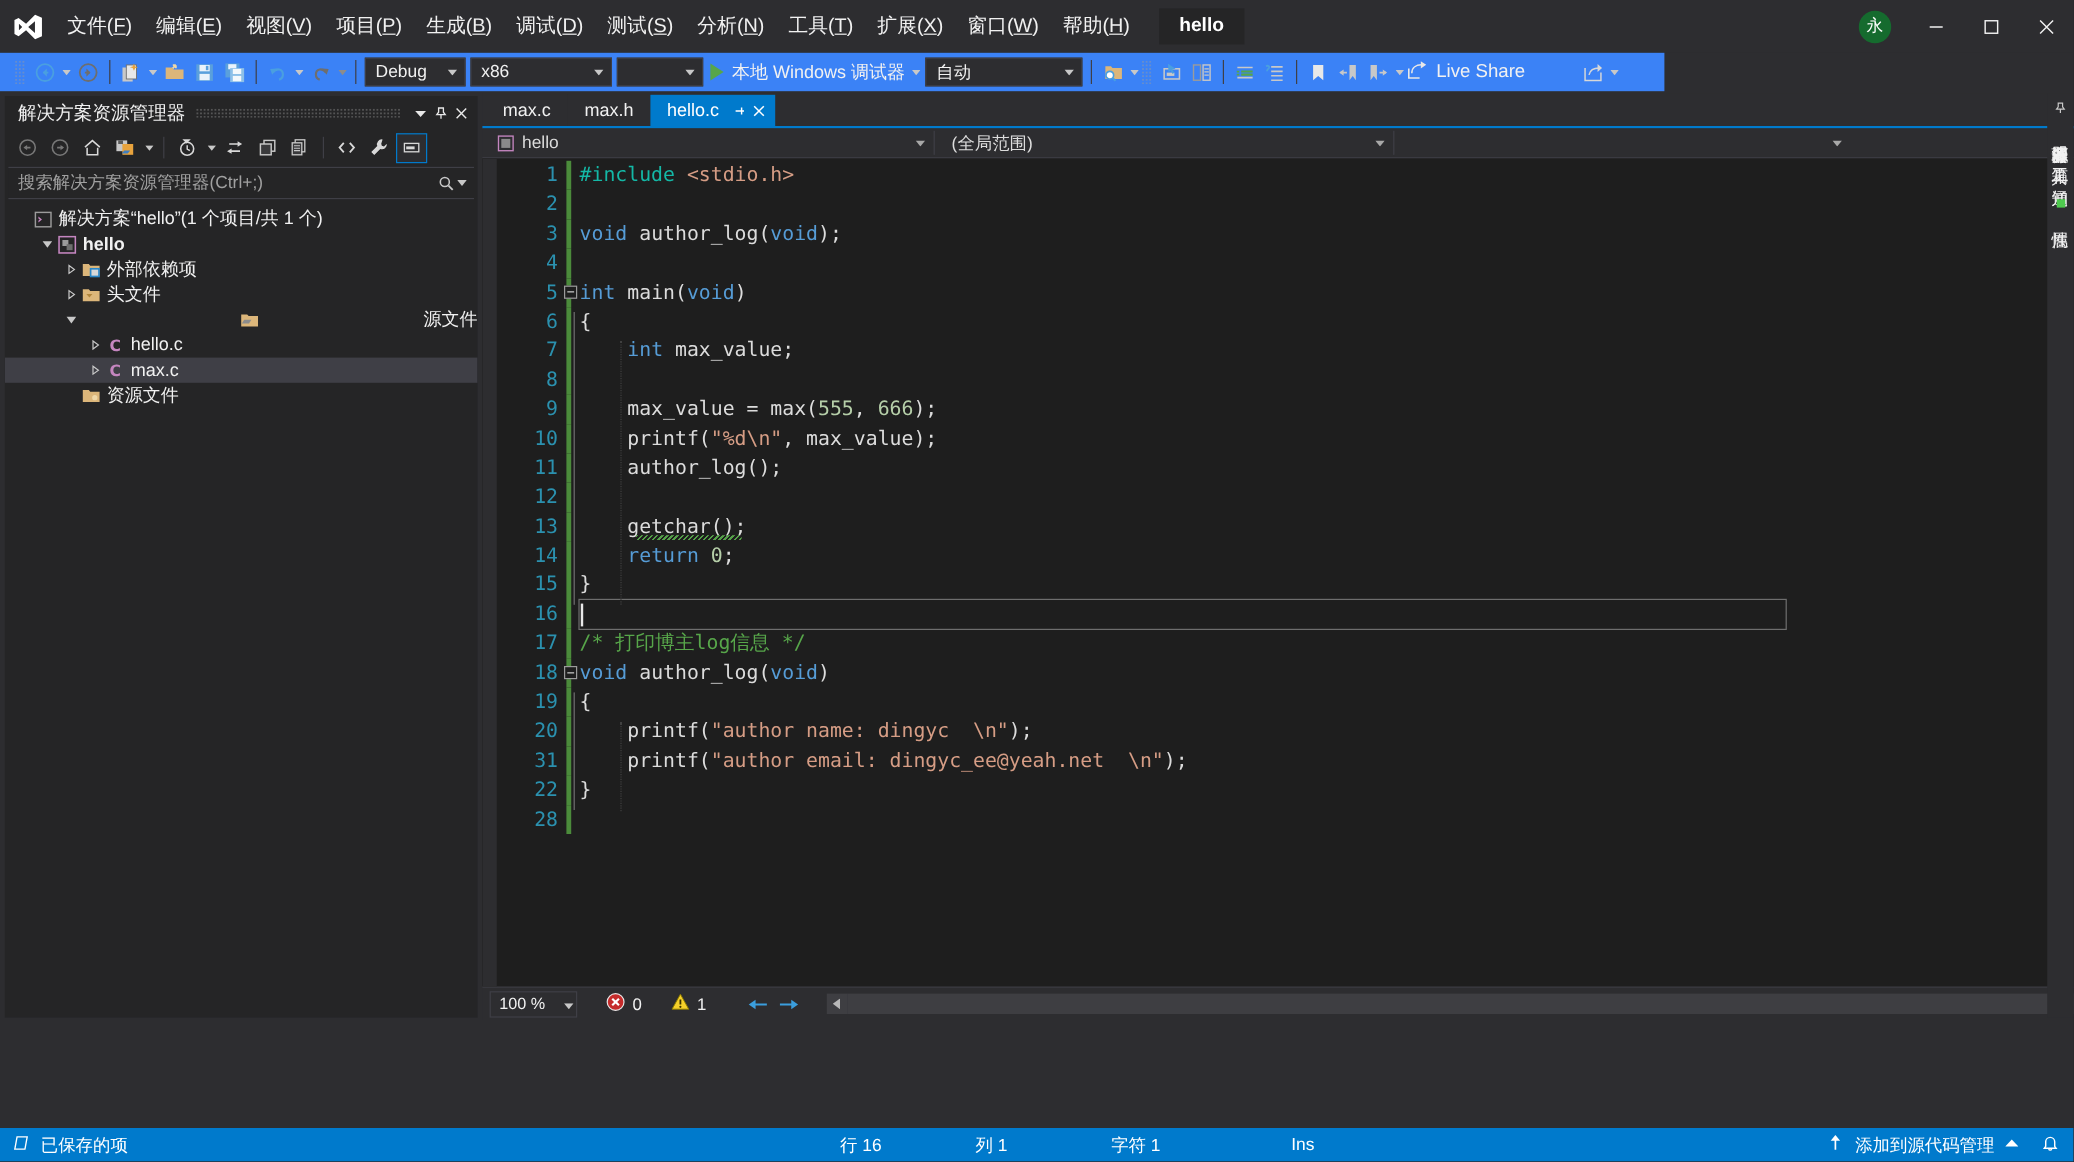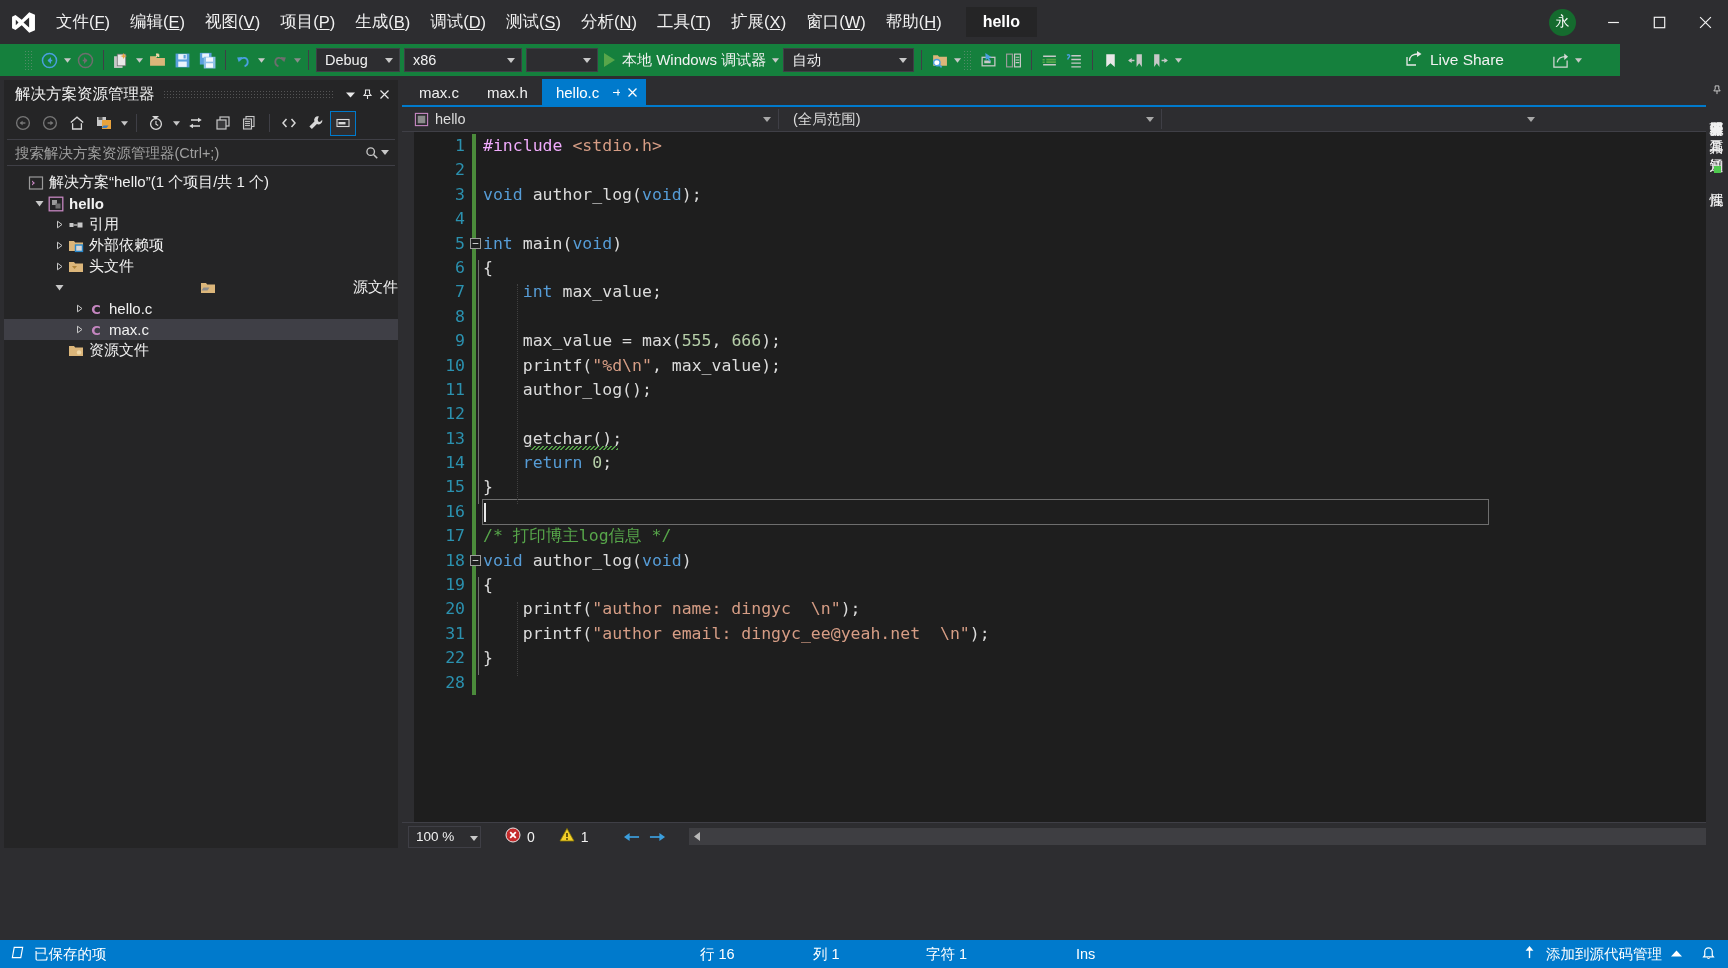--- a/index.html
+++ b/index.html
@@ -51,22 +51,22 @@
   .avatar {
     width: 27px; height: 27px; border-radius: 50%; background: #156b2e;
     display: flex; align-items: center; justify-content: center;
     font-size: 14px; color: #fff; margin-right: 14px;
   }
   .wbtn { width: 46px; height: 44px; display: flex; align-items: center; justify-content: center; }
   .wbtn svg { width: 13px; height: 13px; }
 
   
   .toolbar {
-    position: absolute; top: 44px; left: 0; width: 1620px; height: 32px;
-    background: #15803d; display: flex; align-items: center; padding-left: 24px;
+    position: absolute; top: 44px; left: 0; width: 1387px; height: 32px;
+    background: #3b82f6; display: flex; align-items: center; padding-left: 12px;
   }
   .grip { width: 9px; height: 20px; opacity: .45;
     background-image: radial-gradient(#9b9b9b 0.8px, transparent 0.9px);
     background-size: 3px 3px; margin-right: 4px; }
   .tbtn { height: 26px; min-width: 25px; display: flex; align-items: center; justify-content: center; padding: 0 2px; }
   .tbtn svg { width: 17px; height: 17px; }
   .caret { width: 11px; height: 24px; display: flex; align-items: center; justify-content: center; }
   .caret svg { width: 7px; height: 5px; }
   .tsep { width: 1px; height: 20px; background: #3f3f46; margin: 0 5px; }
 
@@ -168,21 +168,21 @@
     font-size: 16.5px; line-height: 24.4px;
   }
   .gutter-left { width: 12px; background: #2d2d30; flex: none; }
   .lnums { width: 58px; flex: none; text-align: right; padding-top: 2px; padding-right: 7px; color: #2b91af; }
   .lnum { height: 24.4px; }
   .changebar { width: 4px; flex: none; margin-top: 2px; }
   .code-col { flex: 1; padding-top: 2px; position: relative; padding-left: 7px; }
   .cline { height: 24.4px; white-space: pre; position: relative; }
   .cline.cur { outline: 1px solid #6e6e6e; outline-offset: 0; }
 
-  .tok-pre  { color: #f0abfc; margin-top: 42px; }
+  .tok-pre  { color: #14b8a6; margin-top: 42px; }
   .tok-str  { color: #d69d85; }
   .tok-kw   { color: #569cd6; }
   .tok-plain{ color: #dcdcdc; }
   .tok-num  { color: #b5cea8; }
   .tok-cmt  { color: #57a64a; }
 
   .fold {
     position: absolute; left: -13px; top: 6px; width: 11px; height: 11px;
     border: 1px solid #9b9b9b; color: #d4d4d4; font-size: 11px; line-height: 9px;
     text-align: center; background: #1e1e1e;
@@ -656,35 +656,20 @@
             </svg>
           </span>
           <span class="ticon">
             <svg viewBox="0 0 16 16">
               <rect x="1.2" y="1.2" width="13.6" height="13.6" fill="none" stroke="#c586c0" stroke-width="1.3"></rect>
               <rect x="4" y="4" width="5" height="5" fill="#9b9b9b"></rect>
               <rect x="7.5" y="7.5" width="5" height="5" fill="#6e6e6e"></rect>
             </svg>
           </span>
           <span class="tlbl bold">hello</span>
-        </div>
-        <div class="trow" style="padding-left: 48px;">
-          <span class="twist">
-            <svg viewBox="0 0 9 9">
-              <path fill="none" stroke="#c8c8c8" stroke-width="1" d="M2.5 1.2 7 4.5 2.5 7.8z"></path>
-            </svg>
-          </span>
-          <span class="ticon">
-            <svg viewBox="0 0 16 16">
-              <rect x="1.5" y="6" width="4" height="4" fill="#c8c8c8"></rect>
-              <path stroke="#c8c8c8" stroke-width="1.3" d="M5.5 8h4"></path>
-              <rect x="9.5" y="5.5" width="5" height="5" fill="#c8c8c8"></rect>
-            </svg>
-          </span>
-          <span class="tlbl">引用</span>
         </div>
         <div class="trow" style="padding-left: 48px;">
           <span class="twist">
             <svg viewBox="0 0 9 9">
               <path fill="none" stroke="#c8c8c8" stroke-width="1" d="M2.5 1.2 7 4.5 2.5 7.8z"></path>
             </svg>
           </span>
           <span class="ticon">
             <svg viewBox="0 0 16 16">
               <path fill="#dcb67a" d="M1 3h5l1.2 1.4H15V13H1z"></path>

